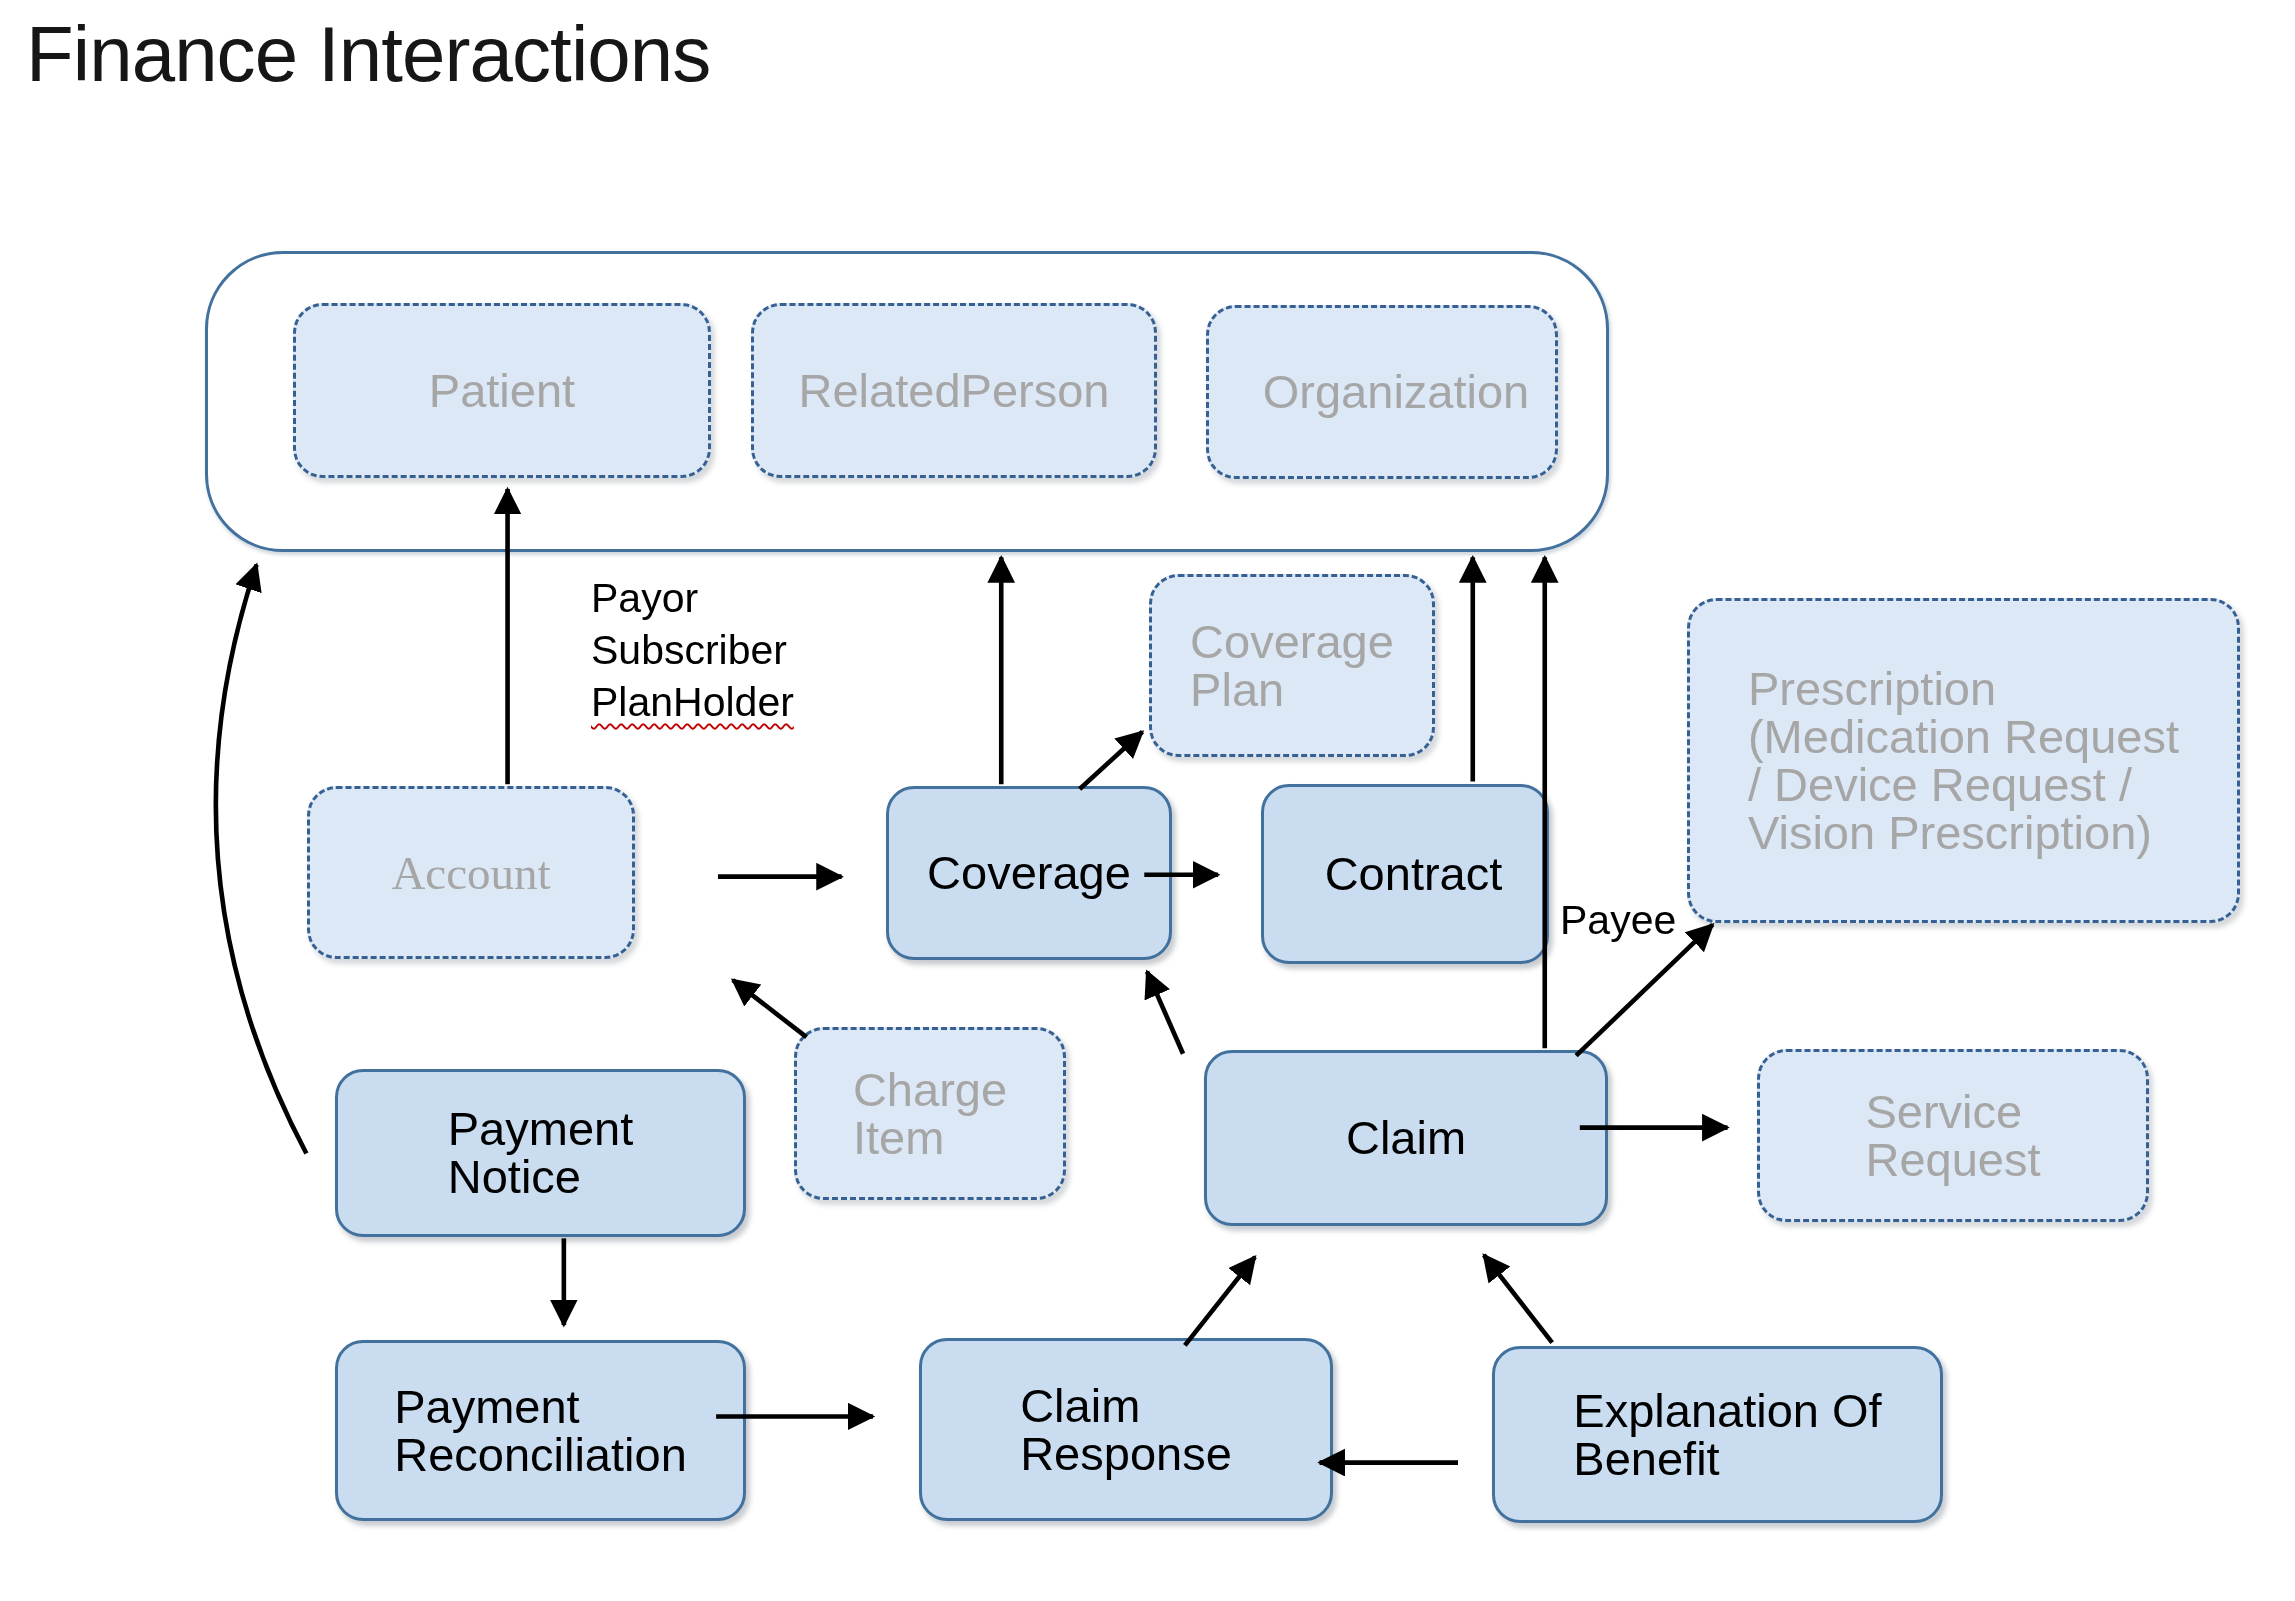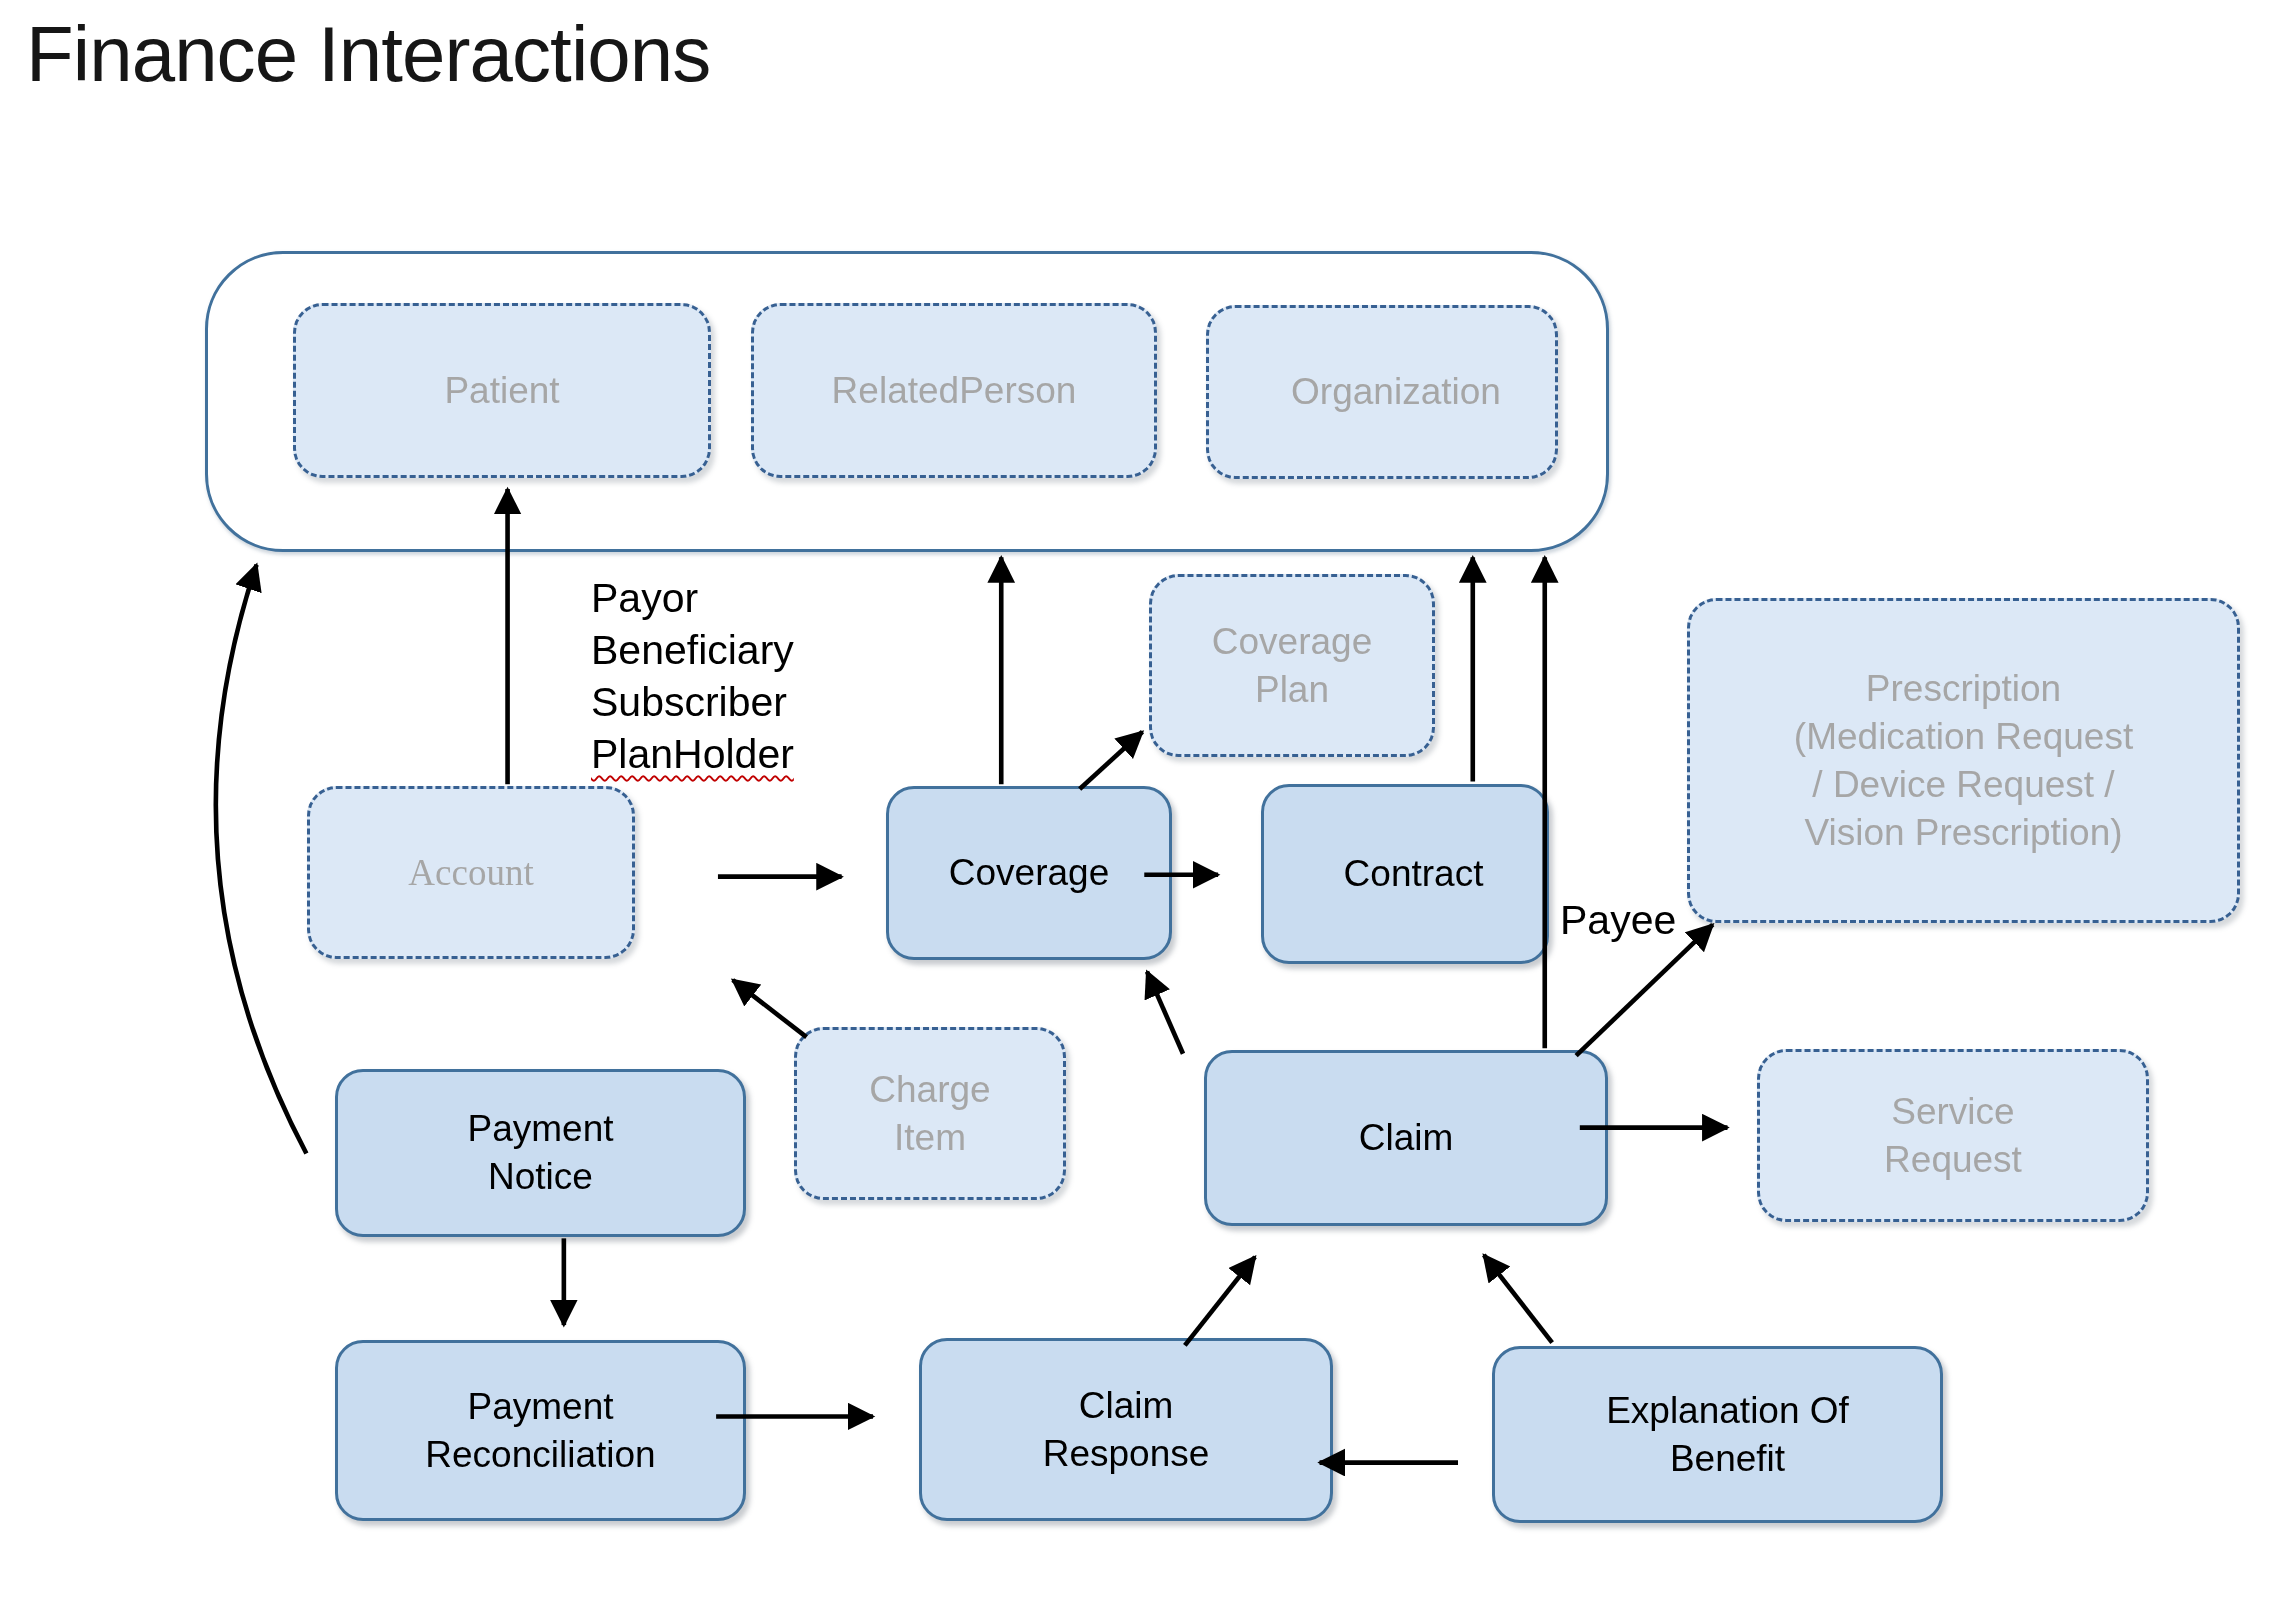--- a/index.html
+++ b/index.html
@@ -18,22 +18,21 @@
     position:absolute;
     background:#ffffff;
     border:3.7px solid #41719c;
     border-radius:78px;
     box-shadow:1.8px 2.8px 3.7px rgba(120,140,160,0.35);
     z-index:0;
   }
   .node{
     position:absolute;
     display:flex;align-items:center;justify-content:center;
-    text-align:center;
-    font-size:37px;line-height:48px;
+    font-size:47px;line-height:48px;
     white-space:pre-line;
     box-sizing:border-box;
     z-index:1;
   }
   .node.solid{
     background:#c9dcf0;
     border:3.7px solid #41719c;
     border-radius:28px;
     color:#000000;
     box-shadow:3.7px 4.6px 5.5px rgba(100,110,120,0.35);
@@ -96,21 +95,20 @@
     <path d="M874,1124 L794,1062" class="arrow" marker-end="url(#ah)"></path>
     <path d="M611,1342 L611,1436" class="arrow" marker-end="url(#ah)"></path>
     <path d="M776,1535 L946,1535" class="arrow" marker-end="url(#ah)"></path>
     <path d="M1580,1585 L1430,1585" class="arrow" marker-end="url(#ah)"></path>
     <path d="M1284,1458 L1360,1362" class="arrow" marker-end="url(#ah)"></path>
     <path d="M1682,1455 L1608,1360" class="arrow" marker-end="url(#ah)"></path>
   </svg>
 
 <div id="relationship-labels">
     <span class="rel-line">Payor</span>
-    <span class="rel-line">Beneficiary</span>
     <span class="rel-line">Subscriber</span>
     <span class="rel-line squiggle">PlanHolder</span>
   </div>
 
 <div id="payee-label">Payee</div>
 
 <div class="node dashed" style="left: 293px; top: 303px; width: 418px; height: 175px;">Patient</div>
 <div class="node dashed" style="left: 751px; top: 303px; width: 406px; height: 175px;">RelatedPerson</div>
 <div class="node dashed" style="left: 1206px; top: 305px; width: 352px; height: 174px; padding-left: 28px;">Organization</div>
 <div class="node dashed" style="left: 1149px; top: 574px; width: 286px; height: 183px;">Coverage

